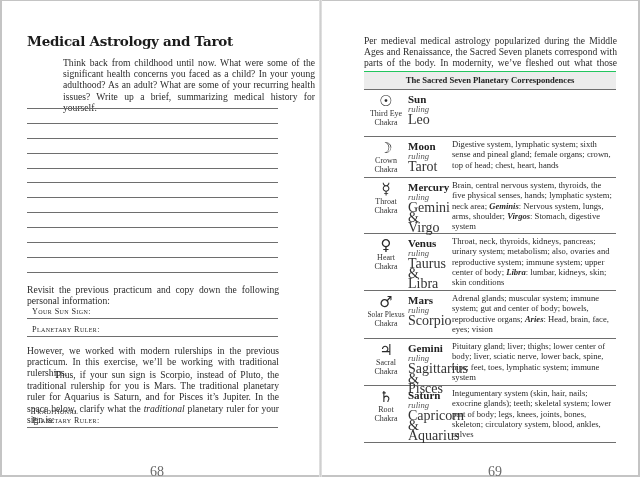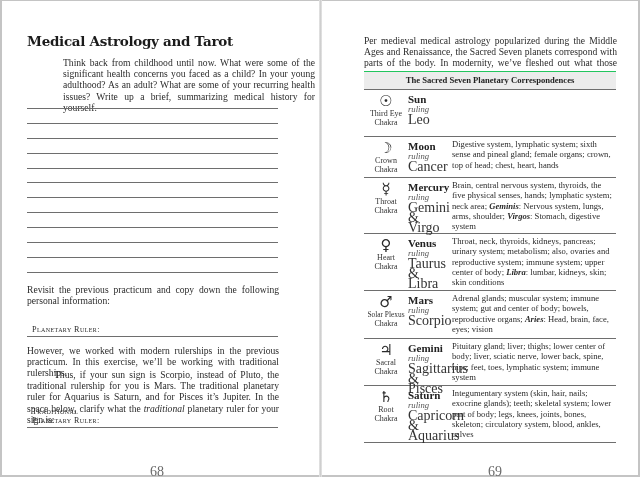--- a/index.html
+++ b/index.html
@@ -108,20 +108,23 @@
     <div class="write-line"></div>
     <div class="write-line"></div>
     <div class="write-line"></div>
     <div class="write-line"></div>
     <div class="write-line"></div>
     <div class="write-line"></div>
   </div>
 
   <p class="para p-revisit">Revisit the previous practicum and copy down the following personal information:</p>
 
+  <div class="field f-sun">
+    <span class="field-label">Your Sun Sign:</span>
+  </div>
   <div class="field f-ruler">
     <span class="field-label">Planetary Ruler:</span>
   </div>
 
   <p class="para p-however">However, we worked with modern rulerships in the previous practicum. In this exercise, we’ll be working with traditional rulerships.</p>
 
   <p class="para p-thus"><span>Thus, if your sun sign is Scorpio, instead of Pluto, the traditional rulership for you is Mars. The traditional planetary ruler for Aquarius is Saturn, and for Pisces it’s Jupiter. In the space below, clarify what the </span><i>traditional</i><span> planetary ruler for your sign is:</span></p>
 
   <div class="f-trad">
     <span class="l1">Traditional</span>
@@ -152,21 +155,21 @@
 
     <div class="row" style="height:41px;">
       <div class="c-sym">
         <span class="glyph">☽</span>
         <span class="chakra">Crown</span>
         <span class="chakra">Chakra</span>
       </div>
       <div class="c-planet">
         <span class="pname">Moon</span>
         <span class="ruling">ruling</span>
-        <span class="signs">Cancer</span>
+        <span class="signs">Tarot</span>
       </div>
       <div class="c-desc"><span>Digestive system, lymphatic system; sixth sense and pineal gland; female organs; crown, top of head; chest, heart, hands</span></div>
     </div>
 
     <div class="row" style="height:56px;">
       <div class="c-sym">
         <span class="glyph">☿</span>
         <span class="chakra">Throat</span>
         <span class="chakra">Chakra</span>
       </div>

